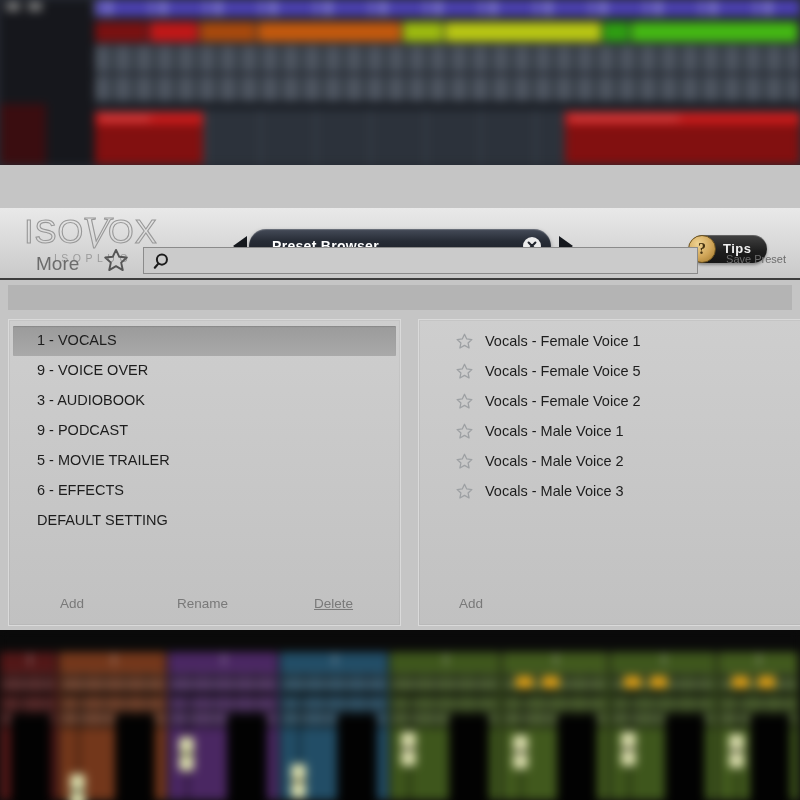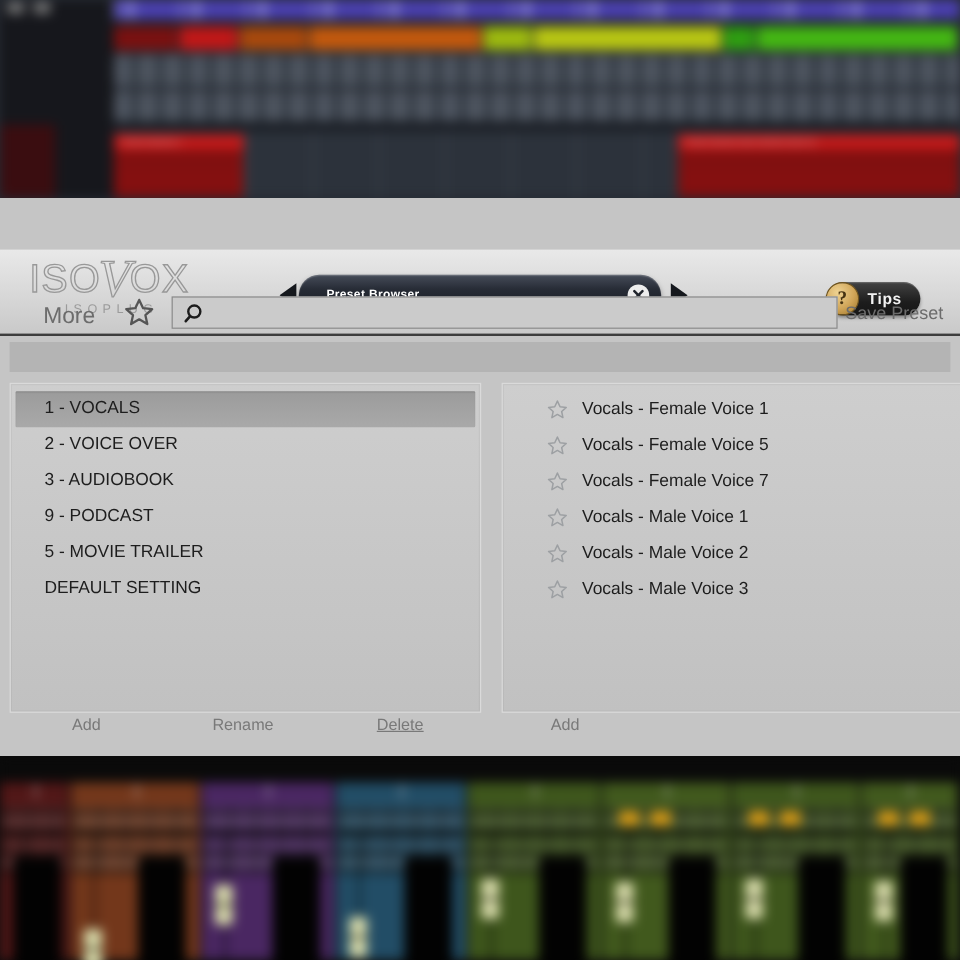--- a/index.html
+++ b/index.html
@@ -50,46 +50,46 @@
 
   .arrow { position:absolute; width:0; height:0; border-top:10px solid transparent;
            border-bottom:10px solid transparent; cursor:pointer; }
   .arrow-left  { left:233px; top:28px; border-right:14px solid #15181d; }
   .arrow-right { left:559px; top:28px; border-left:14px solid #15181d; }
 
   .preset-pill { position:absolute; left:249px; top:21px; width:302px; height:34px; border-radius:17px;
                  background:linear-gradient(#464c59, #272c36 35%, #14171e);
                  box-shadow:inset 0 1px 1px rgba(255,255,255,.22), 0 2px 4px rgba(0,0,0,.35); cursor:pointer; }
   .preset-pill .pill-label { position:absolute; left:23px; top:0; line-height:34px; color:#fefefe;
-                             font-size:10px; font-weight:bold; letter-spacing:.3px; }
+                             font-size:14px; font-weight:bold; letter-spacing:.3px; }
   .pill-close { position:absolute; right:9px; top:7px; width:20px; height:20px; cursor:pointer; }
 
   .tips-btn { position:absolute; left:689px; top:27px; width:78px; height:28px; border-radius:14px;
               background:linear-gradient(#424242, #1d1d1d 60%, #161616);
               box-shadow:0 2px 3px rgba(0,0,0,.35), inset 0 1px 0 rgba(255,255,255,.18); cursor:pointer; }
   .tips-q { position:absolute; left:-1px; top:0px; width:28px; height:28px; border-radius:50%;
             background:radial-gradient(circle at 35% 30%, #efd393, #d0a558 55%, #9d7428);
             border:1px solid #6e5420; text-align:center; line-height:26px;
             font-family:"Liberation Serif","DejaVu Serif",serif; font-weight:bold; font-size:16px; color:#463312; }
   .tips-label { position:absolute; left:34px; top:0; line-height:28px; color:#f2f2f2;
                 font-size:13px; font-weight:bold; letter-spacing:.5px; }
 
   .more-label { position:absolute; left:36px; top:88px; font-size:19px; color:#6c6c6c; cursor:pointer; }
   .fav-star { position:absolute; left:102px; top:82px; cursor:pointer; }
   .search-box { position:absolute; left:143px; top:82px; width:555px; height:27px;
                 background:#cbcbcb; border:1px solid #8b8b8b; }
   .search-box svg { position:absolute; left:7px; top:4px; }
   .search-box input { position:absolute; left:28px; top:0; width:520px; height:25px; border:none;
                       background:transparent; outline:none; font-size:13px; color:#333;
                       font-family:"Liberation Sans","DejaVu Sans",sans-serif; }
-  .save-label { position:absolute; right:14px; top:88px; font-size:15px; color:#6c6c6c; cursor:pointer; }
+  .save-label { position:absolute; right:14px; top:88px; font-size:11px; color:#6c6c6c; cursor:pointer; }
 
   .gray-bar { position:absolute; left:8px; top:120px; width:784px; height:25px; background:#b4b4b4; }
 
-  .panel { position:absolute; top:154px; height:275px; border:1px solid #dadada;
+  .panel { position:absolute; top:154px; height:307px; border:1px solid #dadada;
            background:linear-gradient(#cecece, #c1c1c1);
            box-shadow:inset 0 0 0 1px rgba(0,0,0,.04); overflow:hidden; }
   .panel-left  { left:8px;  width:393px; }
   .panel-right { left:418px; width:385px;padding-left:20px; }
   .cat-list { padding-top:6px; }
   .cat-row { height:30px; line-height:29px; padding-left:28px; font-size:14.5px; color:#1d1d1d; cursor:pointer; }
   .cat-row.selected { margin:0 4px; padding-left:24px; border-radius:1px;
                       background:linear-gradient(#9b9b9b, #a9a9a9); box-shadow:inset 0 1px 1px rgba(0,0,0,.12); }
   .preset-list { padding-top:6px; }
   .preset-row { height:30px; display:flex; align-items:center; padding-left:16px; cursor:pointer; }
@@ -198,24 +198,25 @@
       </svg>
       <input type="text" placeholder="" style="">
     </div>
     <span class="save-label">Save Preset</span>
 
     <div class="gray-bar"></div>
 
     <div class="panel panel-left">
       <div class="cat-list" id="cat-list">
           <div class="cat-row selected">1 - VOCALS</div>
-          <div class="cat-row">2 - VOICE OVER</div>
+          <div class="cat-row">9 - VOICE OVER</div>
           <div class="cat-row">3 - AUDIOBOOK</div>
           <div class="cat-row">9 - PODCAST</div>
           <div class="cat-row">5 - MOVIE TRAILER</div>
+          <div class="cat-row">6 - EFFECTS</div>
           <div class="cat-row">DEFAULT SETTING</div>
         </div>
     </div>
     <div class="panel panel-right">
       <div class="preset-list" id="preset-list">
           <div class="preset-row">
             <span class="star-btn"><svg width="19" height="19" viewBox="0 0 24 24">
                 <path d="M12 2.8l2.8 6 6.5.7-4.8 4.3 1.3 6.4-5.8-3.3-5.8 3.3 1.3-6.4-4.8-4.3 6.5-.7z" fill="none" stroke="#9da0a3" stroke-width="1.6" stroke-linejoin="round"></path>
               </svg></span>
             <span class="p-label">Vocals - Female Voice 1</span>
@@ -223,21 +224,21 @@
           <div class="preset-row">
             <span class="star-btn"><svg width="19" height="19" viewBox="0 0 24 24">
                 <path d="M12 2.8l2.8 6 6.5.7-4.8 4.3 1.3 6.4-5.8-3.3-5.8 3.3 1.3-6.4-4.8-4.3 6.5-.7z" fill="none" stroke="#9da0a3" stroke-width="1.6" stroke-linejoin="round"></path>
               </svg></span>
             <span class="p-label">Vocals - Female Voice 5</span>
           </div>
           <div class="preset-row">
             <span class="star-btn"><svg width="19" height="19" viewBox="0 0 24 24">
                 <path d="M12 2.8l2.8 6 6.5.7-4.8 4.3 1.3 6.4-5.8-3.3-5.8 3.3 1.3-6.4-4.8-4.3 6.5-.7z" fill="none" stroke="#9da0a3" stroke-width="1.6" stroke-linejoin="round"></path>
               </svg></span>
-            <span class="p-label">Vocals - Female Voice 7</span>
+            <span class="p-label">Vocals - Female Voice 2</span>
           </div>
           <div class="preset-row">
             <span class="star-btn"><svg width="19" height="19" viewBox="0 0 24 24">
                 <path d="M12 2.8l2.8 6 6.5.7-4.8 4.3 1.3 6.4-5.8-3.3-5.8 3.3 1.3-6.4-4.8-4.3 6.5-.7z" fill="none" stroke="#9da0a3" stroke-width="1.6" stroke-linejoin="round"></path>
               </svg></span>
             <span class="p-label">Vocals - Male Voice 1</span>
           </div>
           <div class="preset-row">
             <span class="star-btn"><svg width="19" height="19" viewBox="0 0 24 24">
                 <path d="M12 2.8l2.8 6 6.5.7-4.8 4.3 1.3 6.4-5.8-3.3-5.8 3.3 1.3-6.4-4.8-4.3 6.5-.7z" fill="none" stroke="#9da0a3" stroke-width="1.6" stroke-linejoin="round"></path>

